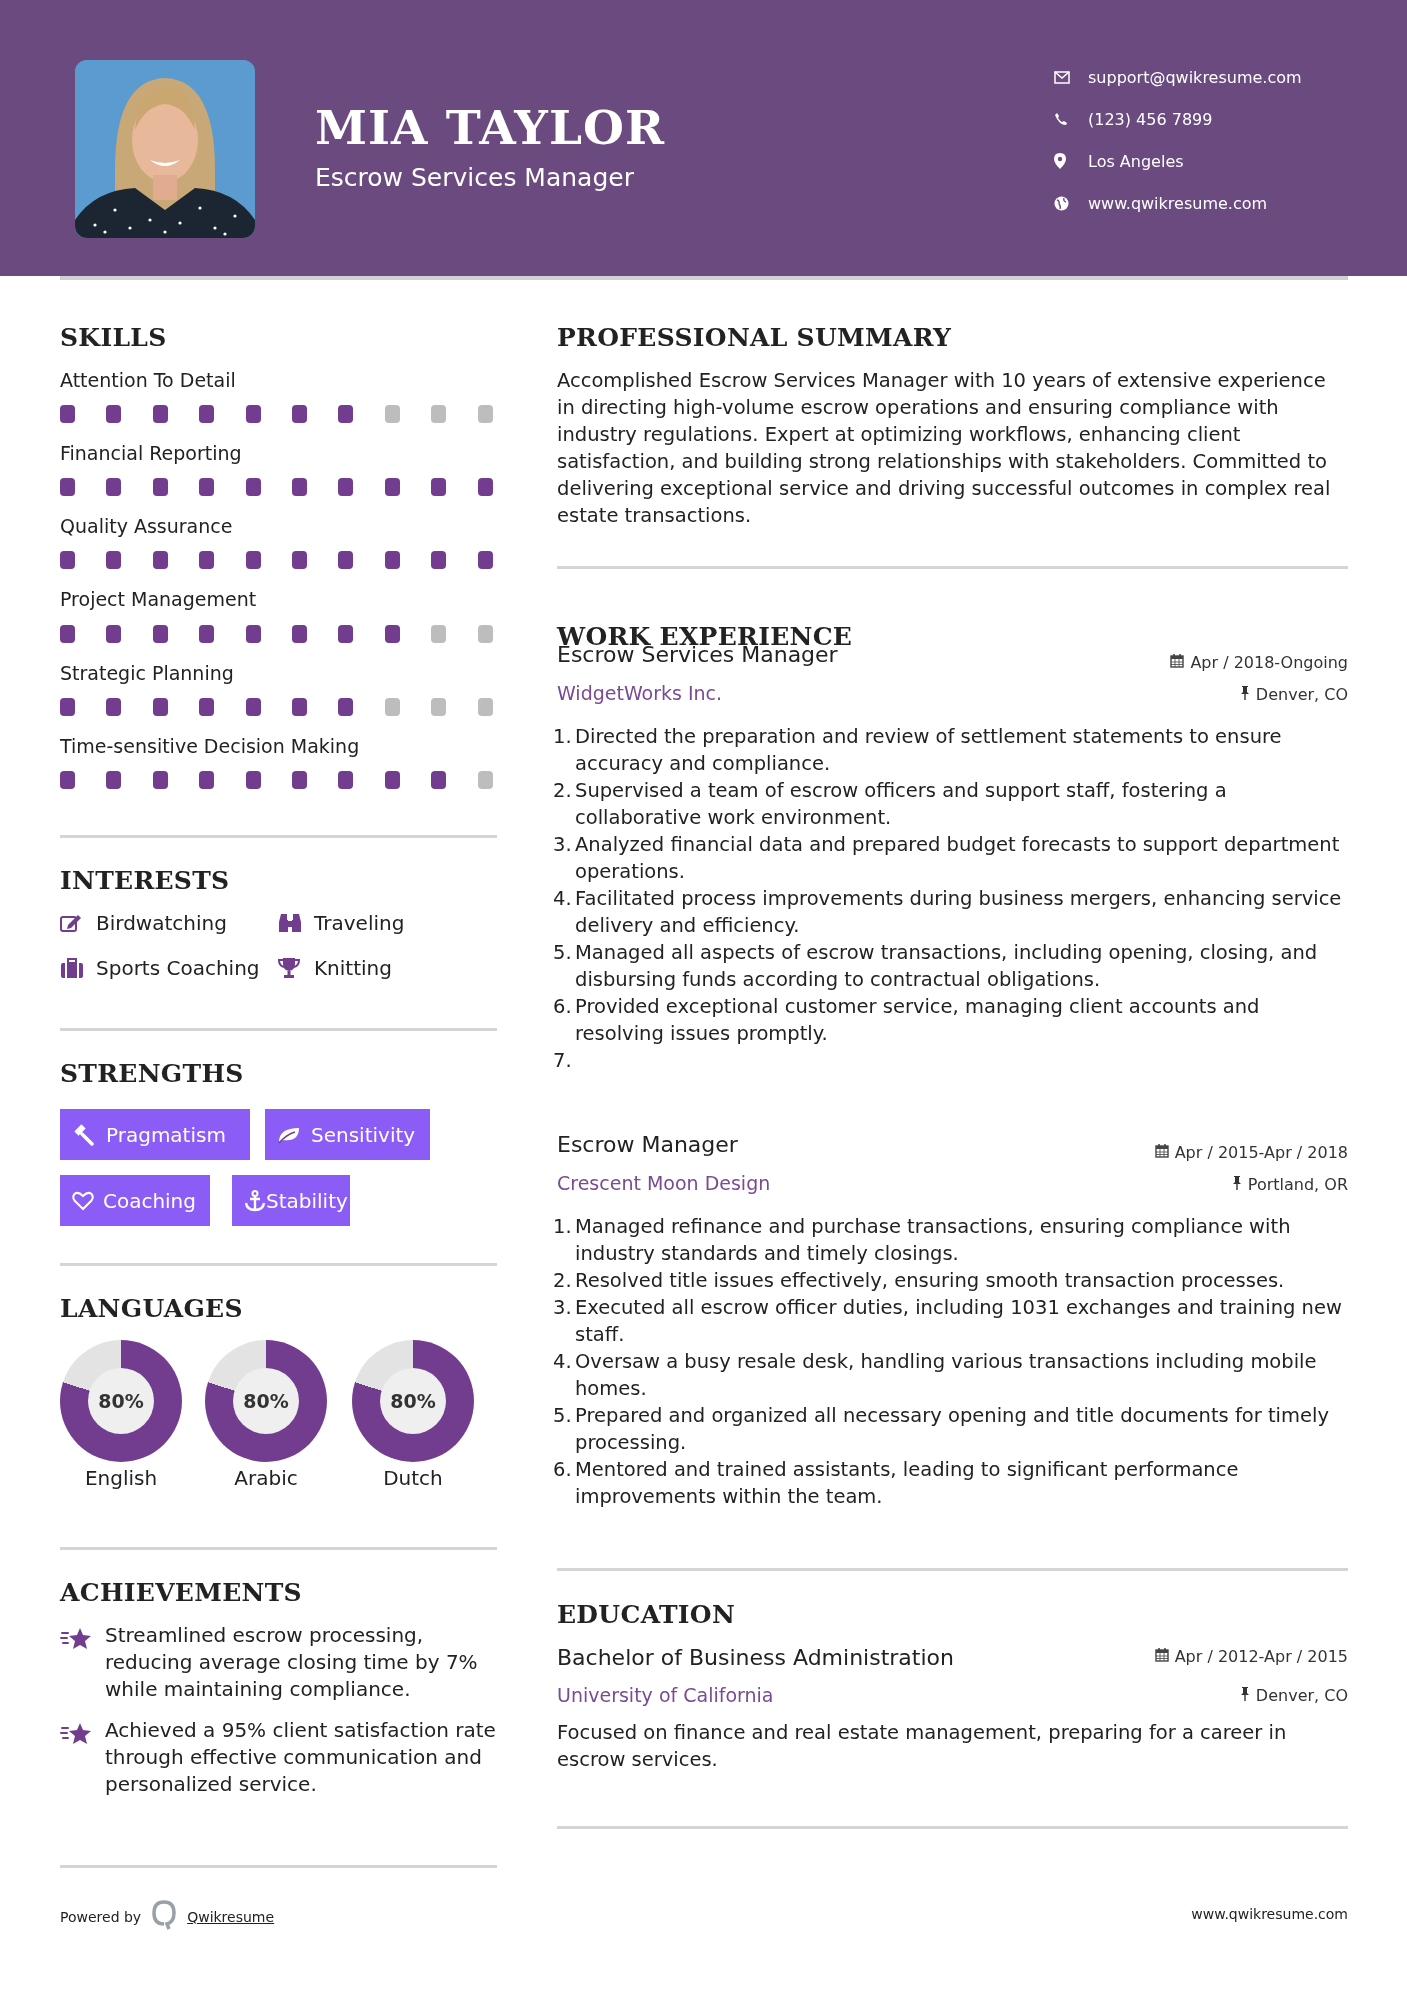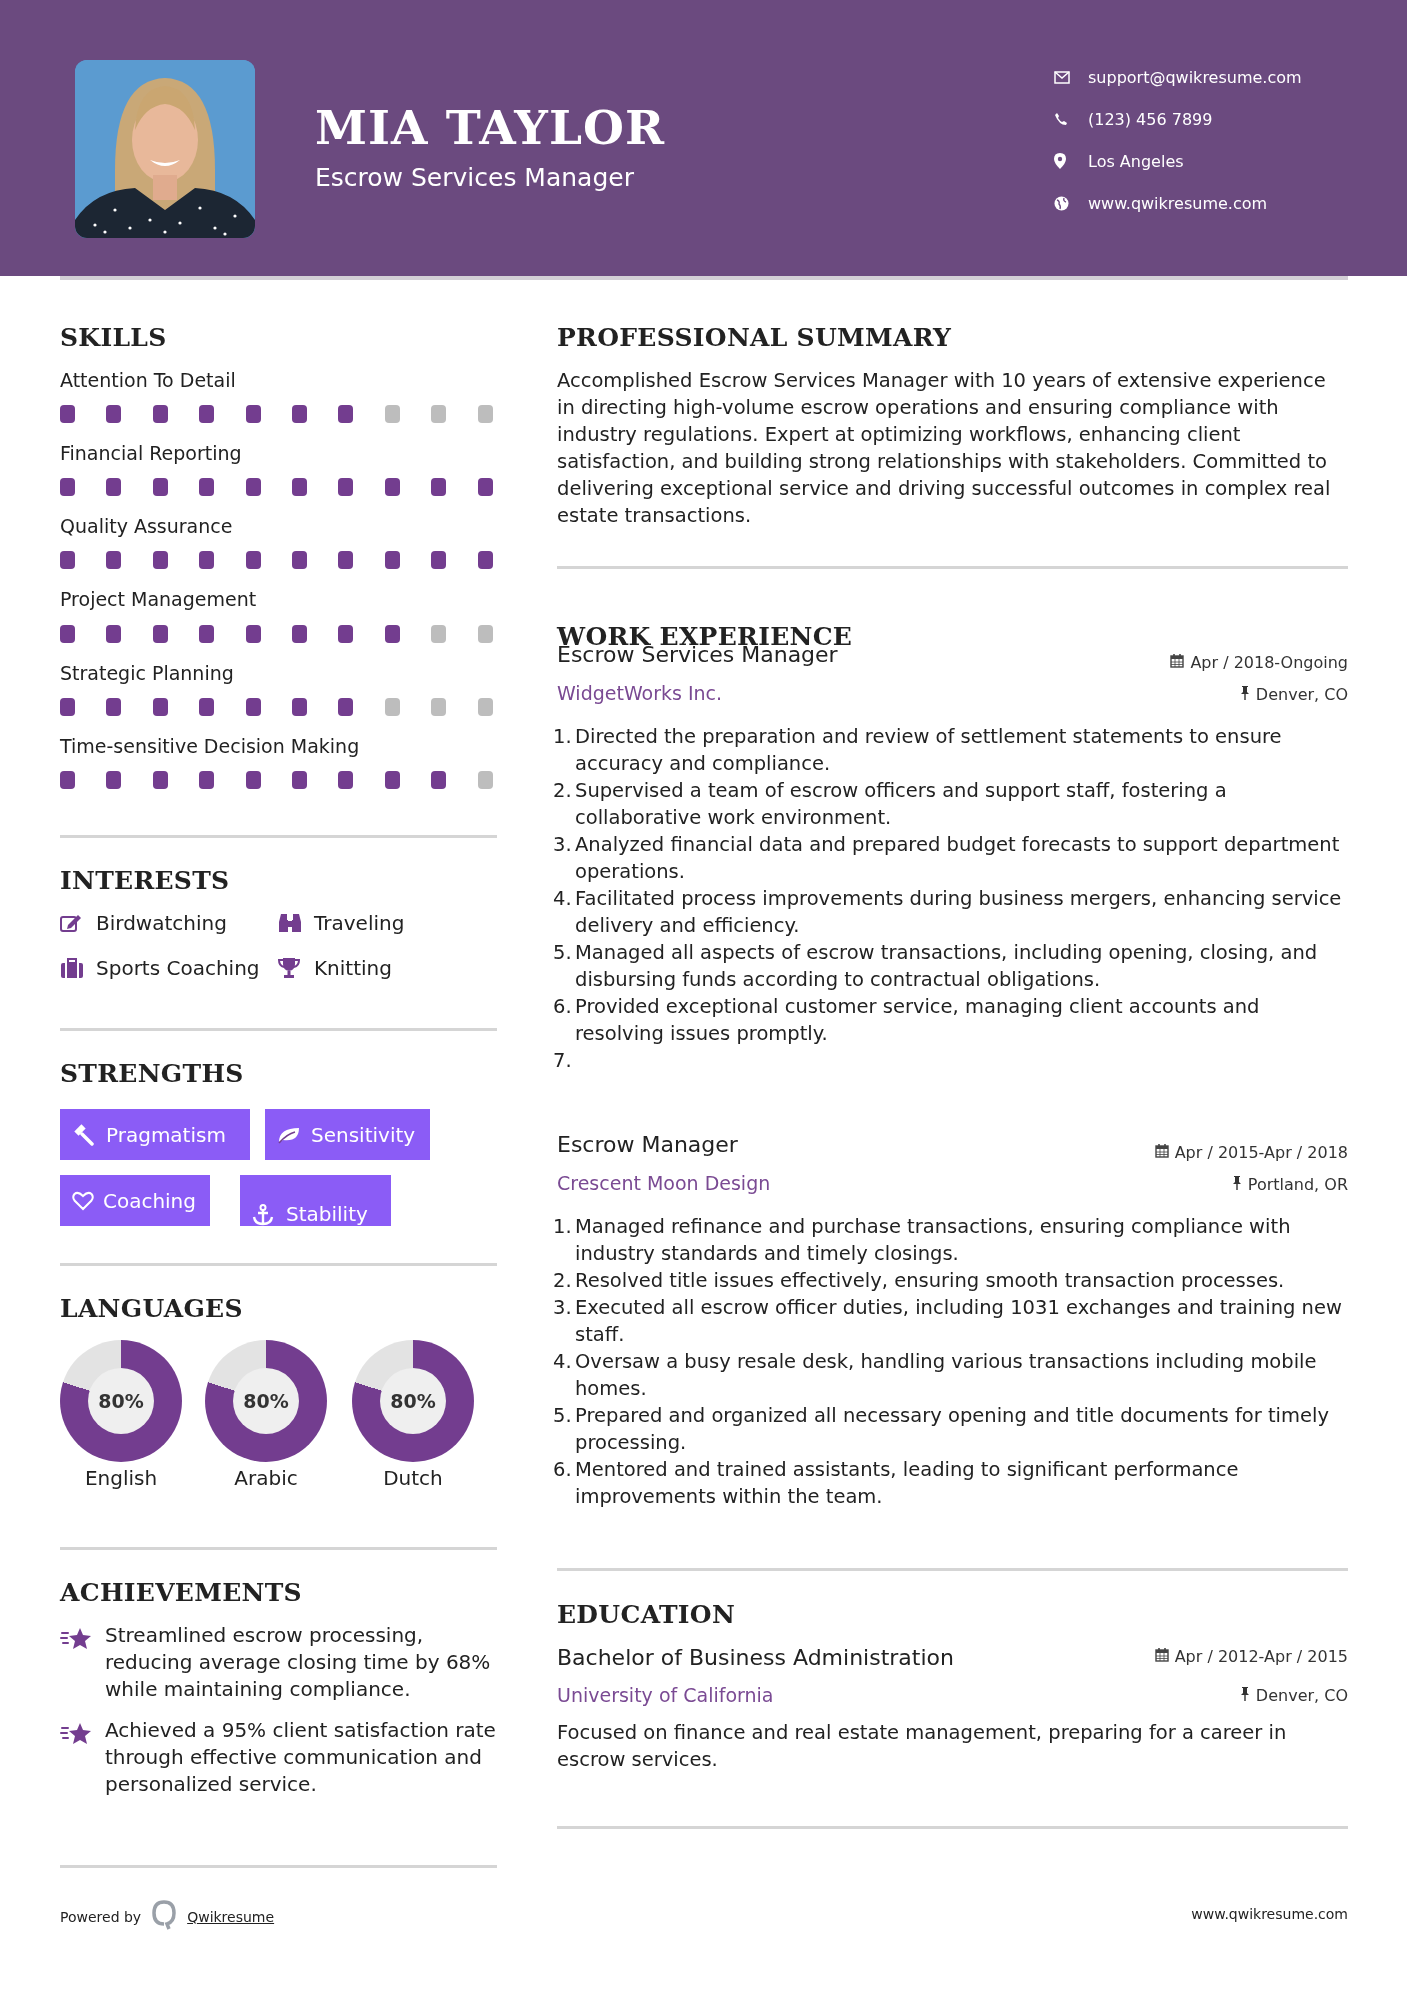--- a/index.html
+++ b/index.html
@@ -285,21 +285,21 @@
     <span>Sensitivity</span>
   </div>
   <div class="chip" style="left:0; top:1175px; width:150px;">
     <span class="chi">
       <svg width="22" height="20" viewBox="0 0 22 20">
           <path d="M11 18 L2.5 9.5 Q0 6 2.5 3 Q6 0 11 5 Q16 0 19.5 3 Q22 6 19.5 9.5 Z" fill="none" stroke="#fff" stroke-width="2"></path>
         </svg>
     </span>
     <span>Coaching</span>
   </div>
-  <div class="chip" style="left:180px; top:1175px; width:151px;align-items:flex-end;">
+  <div class="chip" style="left:172px; top:1175px; width:118px;">
     <span class="chi">
       <svg width="22" height="22" viewBox="0 0 22 22">
           <circle cx="11" cy="3.5" r="2.5" fill="none" stroke="#fff" stroke-width="2"></circle>
           <path d="M11 6 V20 M6 9 H16 M2 13 Q3 20 11 20 Q19 20 20 13" fill="none" stroke="#fff" stroke-width="2.4"></path>
         </svg>
     </span>
     <span>Stability</span>
   </div>
 
   <div class="rule" style="top:1263px; left:0; width:437px;"></div>
@@ -329,21 +329,21 @@
 
   <div class="h2" style="top:1578px;">ACHIEVEMENTS</div>
 
   <div class="ach" style="top:1622px;">
     <span class="ai">
       <svg width="32" height="26" viewBox="0 0 32 26">
           <path d="M20 2 L23 9 L31 10 L25 15 L27 23 L20 19 L13 23 L15 15 L9 10 L17 9 Z" fill="#733d8f"></path>
           <path d="M2 7 H8 M1 12 H7 M3 17 H8" stroke="#733d8f" stroke-width="2" stroke-linecap="round"></path>
         </svg>
     </span>
-    <span class="at">Streamlined escrow processing, reducing average closing time by 68% while maintaining compliance.</span>
+    <span class="at">Streamlined escrow processing, reducing average closing time by 7% while maintaining compliance.</span>
   </div>
   <div class="ach" style="top:1717px;">
     <span class="ai">
       <svg width="32" height="26" viewBox="0 0 32 26">
           <path d="M20 2 L23 9 L31 10 L25 15 L27 23 L20 19 L13 23 L15 15 L9 10 L17 9 Z" fill="#733d8f"></path>
           <path d="M2 7 H8 M1 12 H7 M3 17 H8" stroke="#733d8f" stroke-width="2" stroke-linecap="round"></path>
         </svg>
     </span>
     <span class="at">Achieved a 95% client satisfaction rate through effective communication and personalized service.</span>
   </div>

